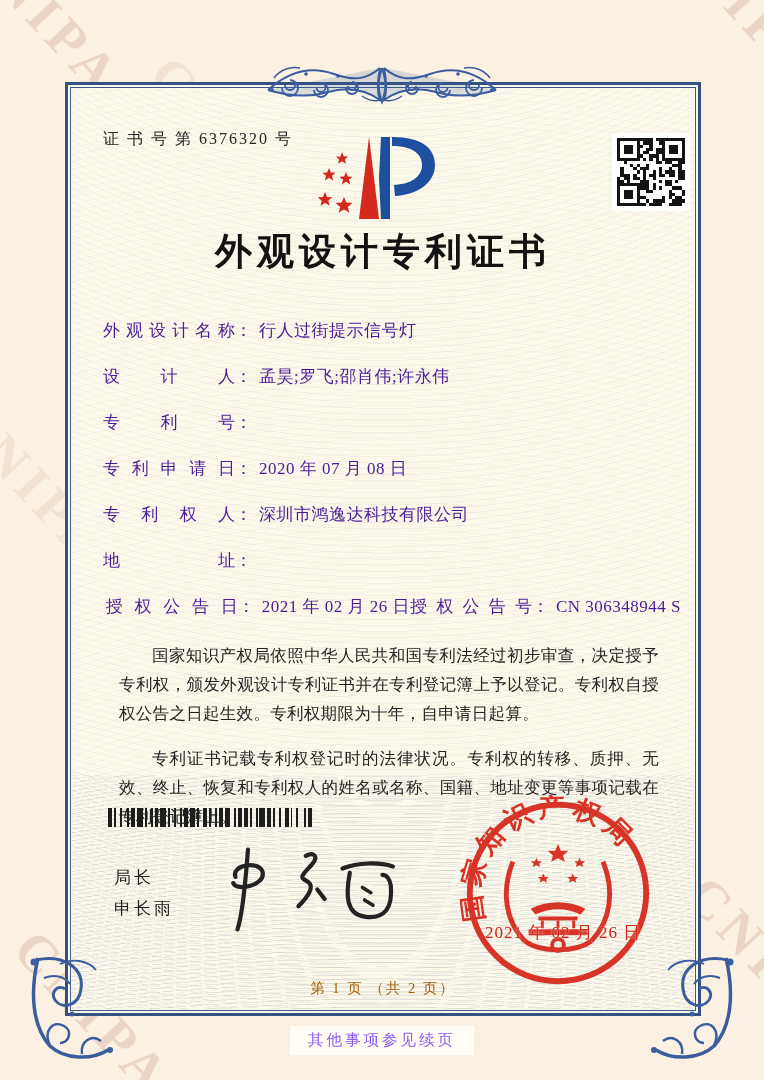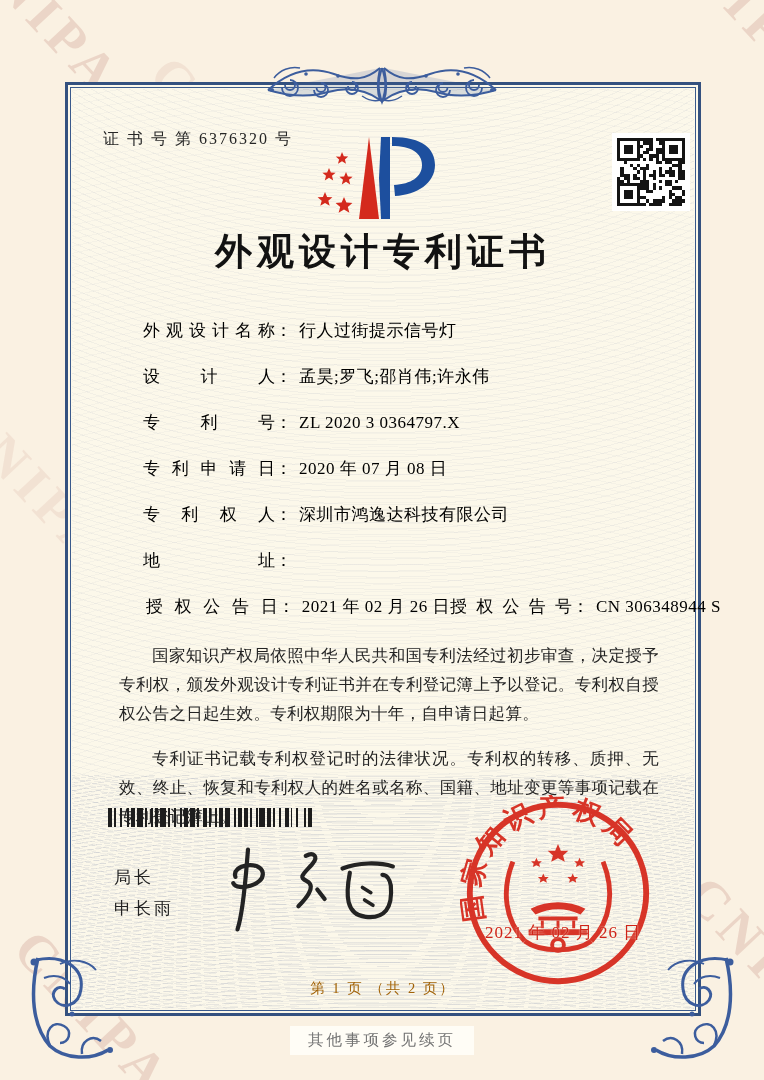--- a/index.html
+++ b/index.html
@@ -39,21 +39,21 @@
   
   .cert-no { position:absolute; left:35px; top:44px; font-size:16px; letter-spacing:2px; color:#262626; z-index:3; }
   .qr-wrap { position:absolute; left:544px; top:48px; width:78px; height:78px; background:#ffffff; padding:2px; box-sizing:border-box; z-index:3; }
   .qr-wrap svg { width:100%; height:100%; display:block; }
   .logo { position:absolute; left:50%; transform:translateX(-50%); top:50px; width:132px; height:92px; z-index:3; }
   .title {
     position:absolute; left:0; right:0; top:142px; text-align:center; z-index:3;
     font-size:37px; font-weight:bold; letter-spacing:5px; color:#121212;
   }
   
-  .fields { position:absolute; left:35px; top:234px; width:578px; z-index:3; font-size:17px; color:#000000;margin-left:40px; }
+  .fields { position:absolute; left:35px; top:234px; width:578px; z-index:3; font-size:17px; color:#4c1d95; }
   .frow { display:flex; align-items:flex-start; margin-bottom:23px; line-height:23px; white-space:nowrap; }
   .flabel { display:inline-block; width:132px; text-align:justify; text-align-last:justify; letter-spacing:0; }
   .fcolon { display:inline-block; }
   .fvalue { margin-left:7px; letter-spacing:0.5px; }
   .addr-lines { margin-left:7px; letter-spacing:0.3px; font-size:16.5px; }
   .addr-lines div { line-height:23px; }
   .frow.grant { margin-bottom:0; }
   .grant-pair1 { display:flex; width:327px;justify-content:flex-end; }
   .grant-pair2 { display:flex; }
   .flabel.narrow { width:122px; }
@@ -71,21 +71,21 @@
   
   .seal { position:absolute; left:392px; top:710px; width:196px; height:196px; z-index:3; opacity:0.94; }
   .seal-date {
     position:absolute; left:402px; top:836px; width:186px; text-align:center; z-index:4;
     color:#cf2418; font-size:17px; letter-spacing:1px;
     text-shadow:0 0 2px rgba(252,248,234,0.9);
   }
   
   .page-num { position:absolute; left:0; right:0; top:894px; text-align:center; font-size:14.5px; letter-spacing:2px; z-index:3; color:#a16207; }
   .cont-note { position:absolute; left:0; right:0; top:1026px; text-align:center; z-index:3; }
-  .cont-note span { display:inline-block; background:#fffdf6; padding:4px 18px; font-size:15.5px; letter-spacing:3px; color:#737373; }
+  .cont-note span { display:inline-block; background:#fffdf6; padding:4px 18px; font-size:15.5px; letter-spacing:3px; color:#8b5cf6; }
   
   .orn-top { position:absolute; left:50%; transform:translateX(-50%); top:56px; width:240px; height:54px; z-index:4; }
   .orn-bl  { position:absolute; left:20px;  top:944px; width:110px; height:118px; z-index:5; }
   .orn-br  { position:absolute; left:634px; top:944px; width:110px; height:118px; z-index:5; transform:scaleX(-1); }
 </style>
 </head>
 <body>
 
 <div class="page">
 
@@ -370,21 +370,20 @@
         <span class="fvalue">行人过街提示信号灯</span>
       </div>
       <div class="frow">
         <span class="flabel">设计人</span>
           <span class="fcolon">：</span>
         <span class="fvalue">孟昊;罗飞;邵肖伟;许永伟</span>
       </div>
       <div class="frow">
         <span class="flabel">专利号</span>
           <span class="fcolon">：</span>
-        <span class="fvalue">ZL 2020 3 0364797.X</span>
       </div>
       <div class="frow">
         <span class="flabel">专利申请日</span>
           <span class="fcolon">：</span>
         <span class="fvalue">2020 年 07 月 08 日</span>
       </div>
       <div class="frow">
         <span class="flabel">专利权人</span>
           <span class="fcolon">：</span>
         <span class="fvalue">深圳市鸿逸达科技有限公司</span>

